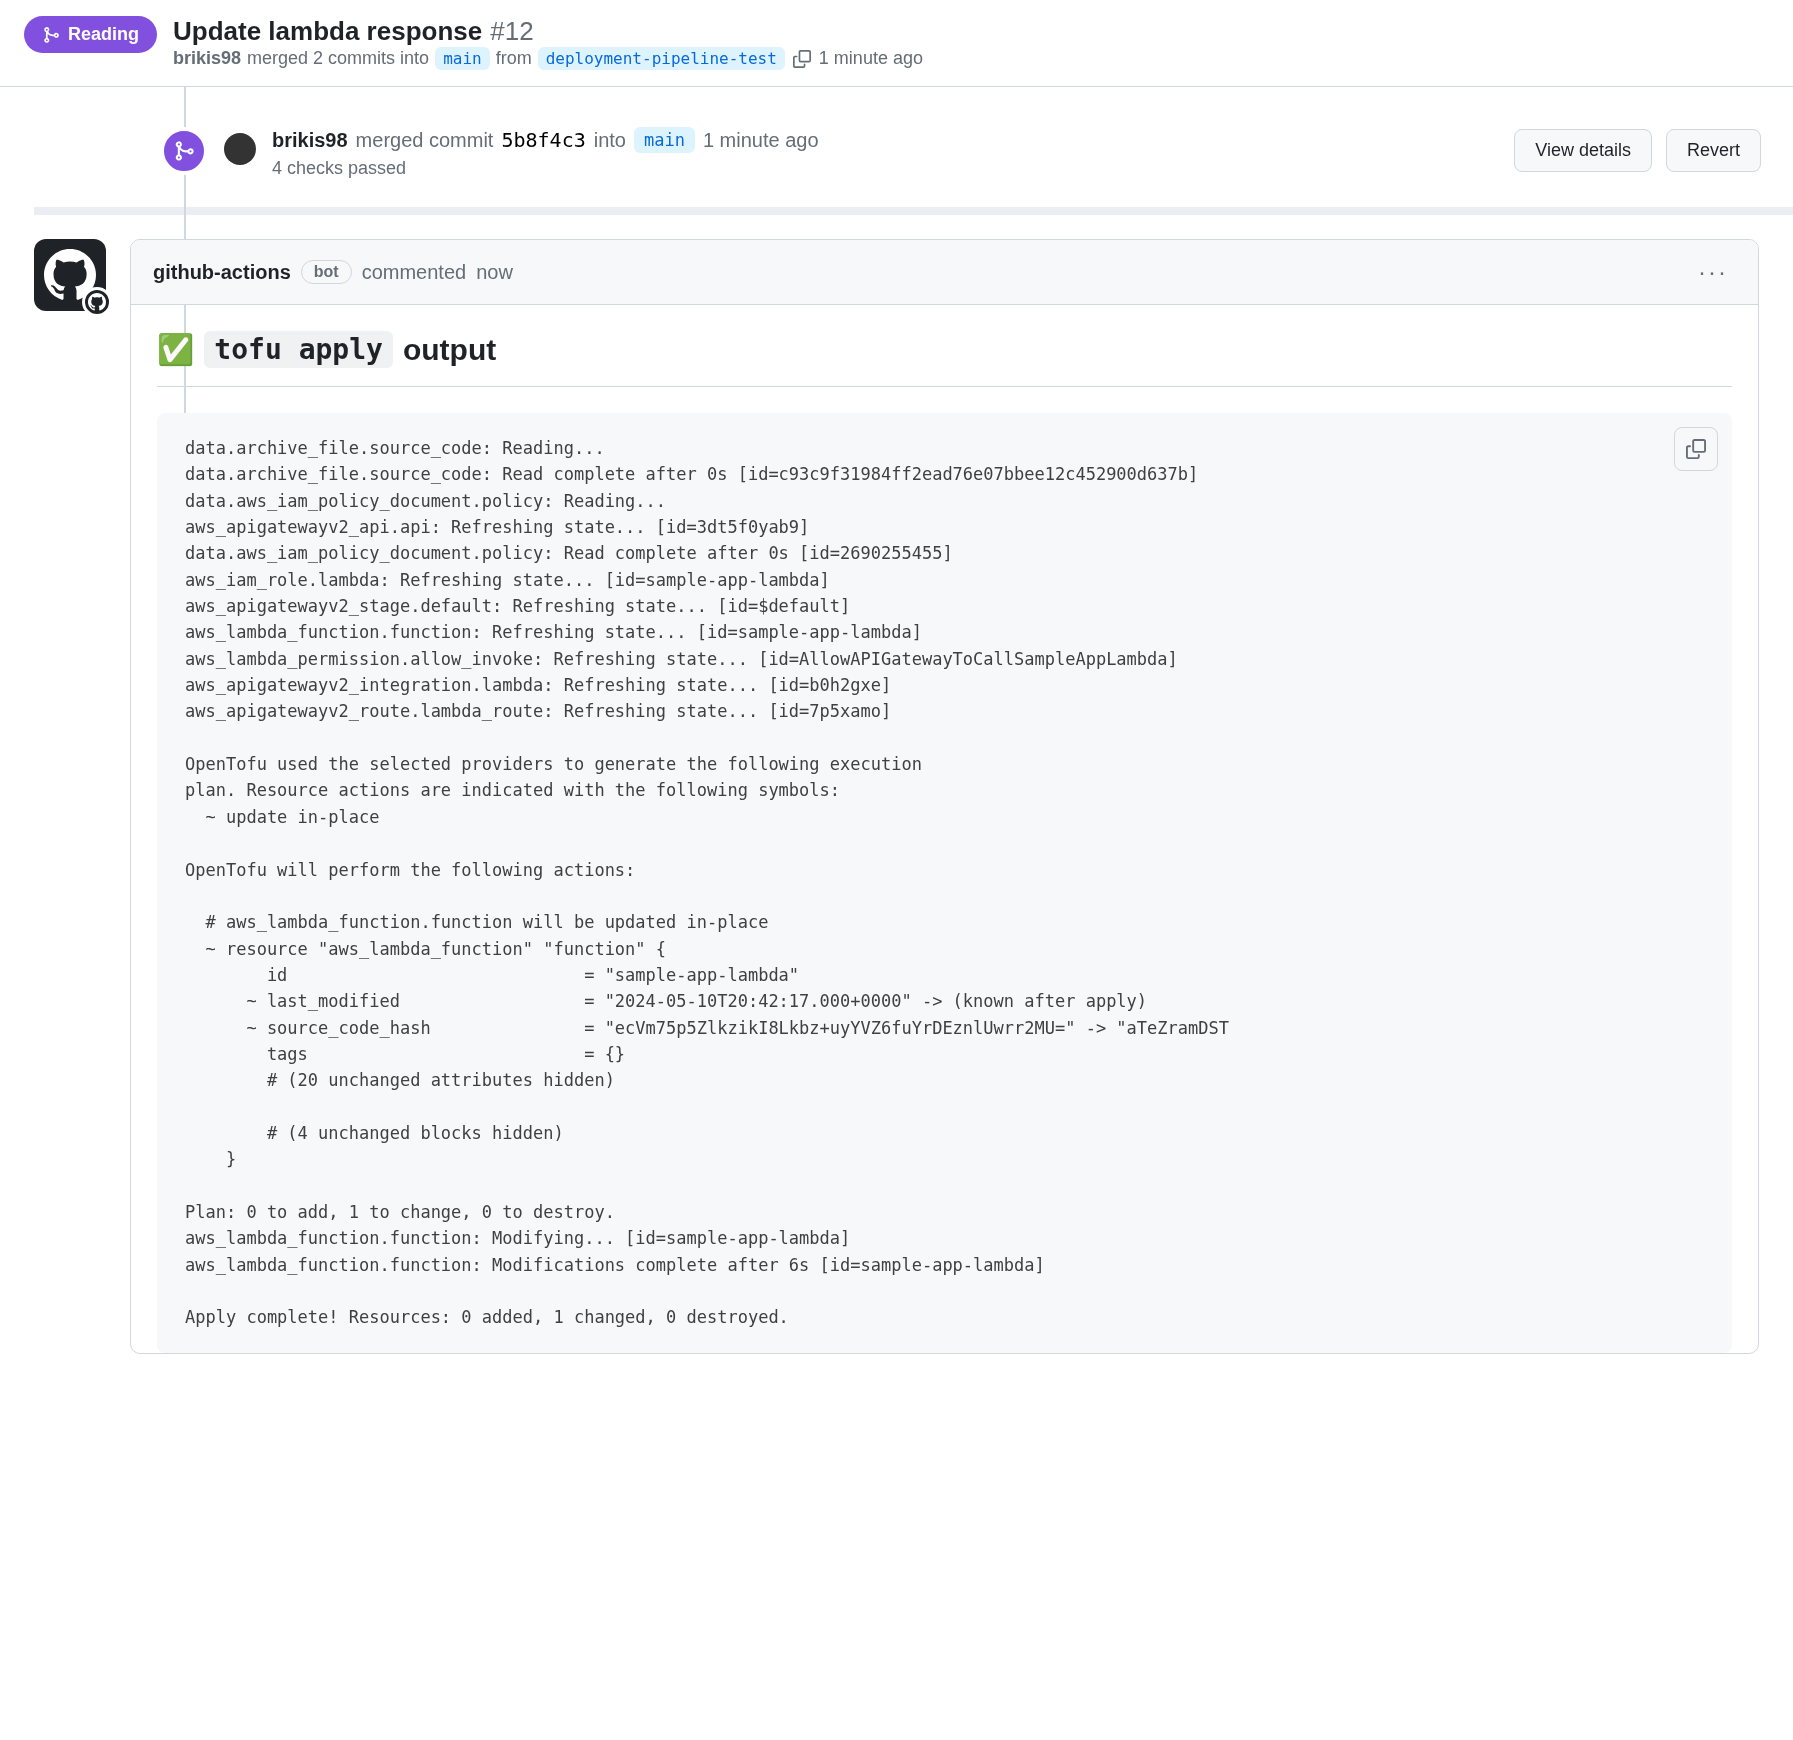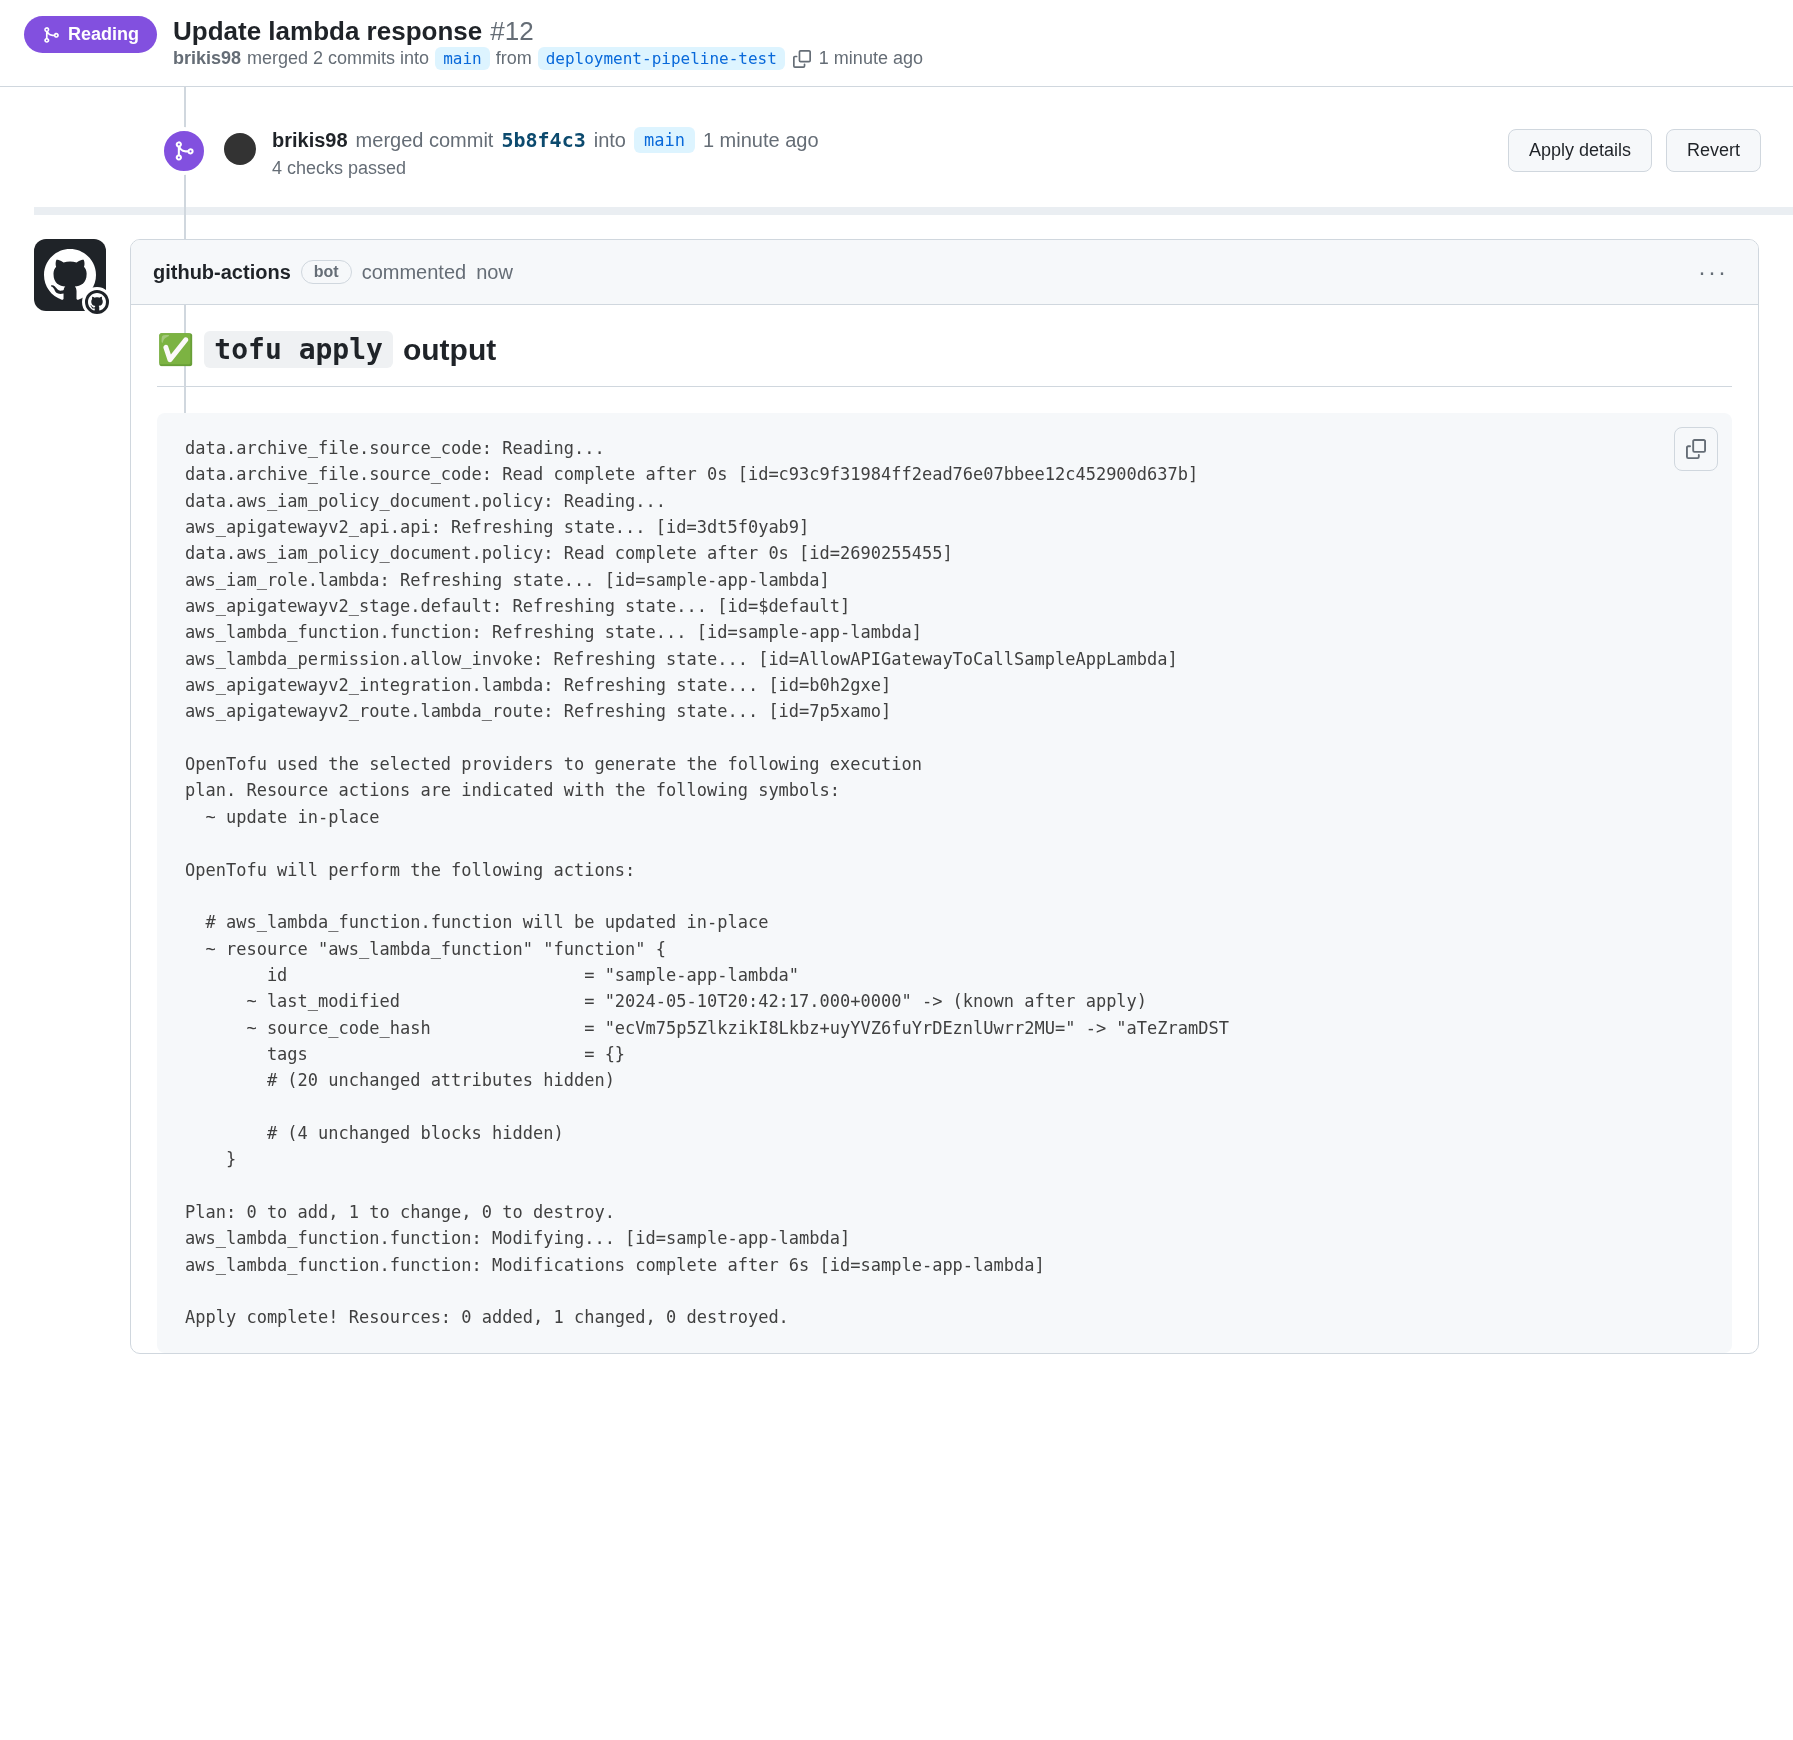--- a/index.html
+++ b/index.html
@@ -83,21 +83,21 @@
     .merge-event-icon svg { fill: #fff; }
     .avatar {
       width: 32px; height: 32px; border-radius: 50%;
       background: #333;
       flex-shrink: 0;
       margin-top: 6px;
     }
     .merge-event-text { flex: 1; font-size: 20px; color: #656d76; }
     .merge-event-line1 { display: flex; align-items: center; gap: 8px; flex-wrap: wrap; }
     .merge-event-text .author { font-weight: 700; color: #1f2328; }
-    .commit-sha { font-family: ui-monospace, SFMono-Regular, Menlo, monospace; font-weight: 700; color: #0c4a6e; }
+    .commit-sha { font-family: ui-monospace, SFMono-Regular, Menlo, monospace; font-weight: 400; color: #000000; }
     .main-pill {
       background: #ddf4ff;
       color: #0969da;
       border-radius: 6px;
       padding: 3px 10px;
       font-family: ui-monospace, SFMono-Regular, Menlo, monospace;
       font-size: 17px;
     }
     .checks-passed { font-size: 18px; color: #656d76; margin-top: 5px; }
     .action-buttons { display: flex; gap: 14px; align-items: flex-start; margin-top: 2px; }
@@ -286,21 +286,21 @@
         <span class="author">brikis98</span>
         <span>merged commit</span>
         <span class="commit-sha">5b8f4c3</span>
         <span>into</span>
         <span class="main-pill">main</span>
         <span>1 minute ago</span>
       </div>
       <div class="checks-passed">4 checks passed</div>
     </div>
     <div class="action-buttons">
-      <button class="btn-secondary">Apply details</button>
+      <button class="btn-secondary">View details</button>
       <button class="btn-secondary">Revert</button>
     </div>
   </div>
 
   <div class="divider-thick"></div>
 
   <div class="comment-row">
     <div class="gh-avatar">
       <svg width="52" height="52" viewBox="0 0 16 16" fill="#fff">
           <path d="M8 0C3.58 0 0 3.58 0 8c0 3.54 2.29 6.53 5.47 7.59.4.07.55-.17.55-.38 0-.19-.01-.82-.01-1.49-2.01.37-2.53-.49-2.69-.94-.09-.23-.48-.94-.82-1.13-.28-.15-.68-.52-.01-.53.63-.01 1.08.58 1.23.82.72 1.21 1.87.87 2.33.66.07-.52.28-.87.51-1.07-1.78-.2-3.64-.89-3.64-3.95 0-.87.31-1.59.82-2.15-.08-.2-.36-1.02.08-2.12 0 0 .67-.21 2.2.82.64-.18 1.32-.27 2-.27.68 0 1.36.09 2 .27 1.53-1.04 2.2-.82 2.2-.82.44 1.1.16 1.92.08 2.12.51.56.82 1.27.82 2.15 0 3.07-1.87 3.75-3.65 3.95.29.25.54.73.54 1.48 0 1.07-.01 1.93-.01 2.2 0 .21.15.46.55.38A8.013 8.013 0 0 0 16 8c0-4.42-3.58-8-8-8z"></path>

